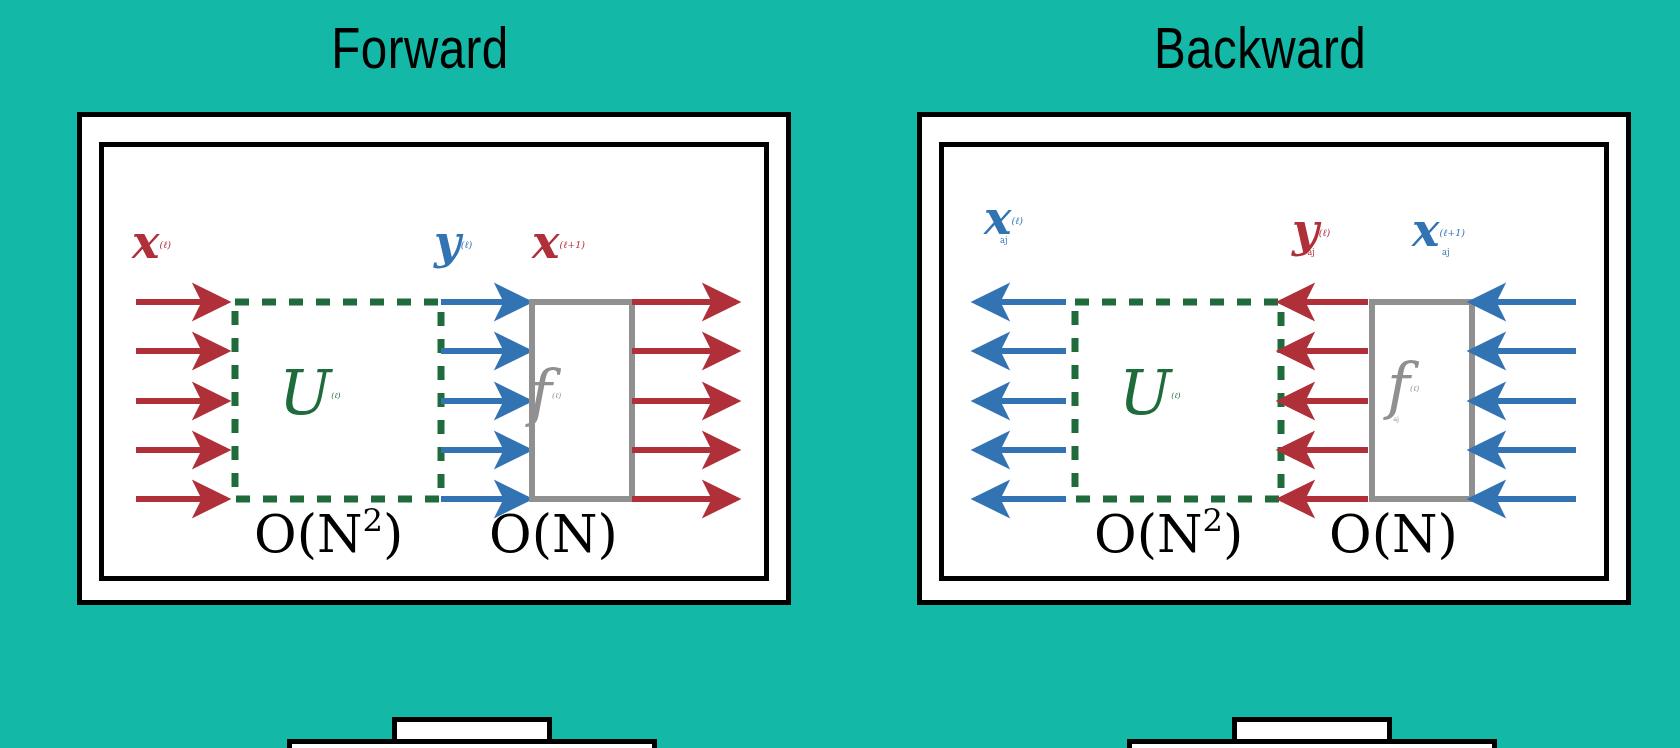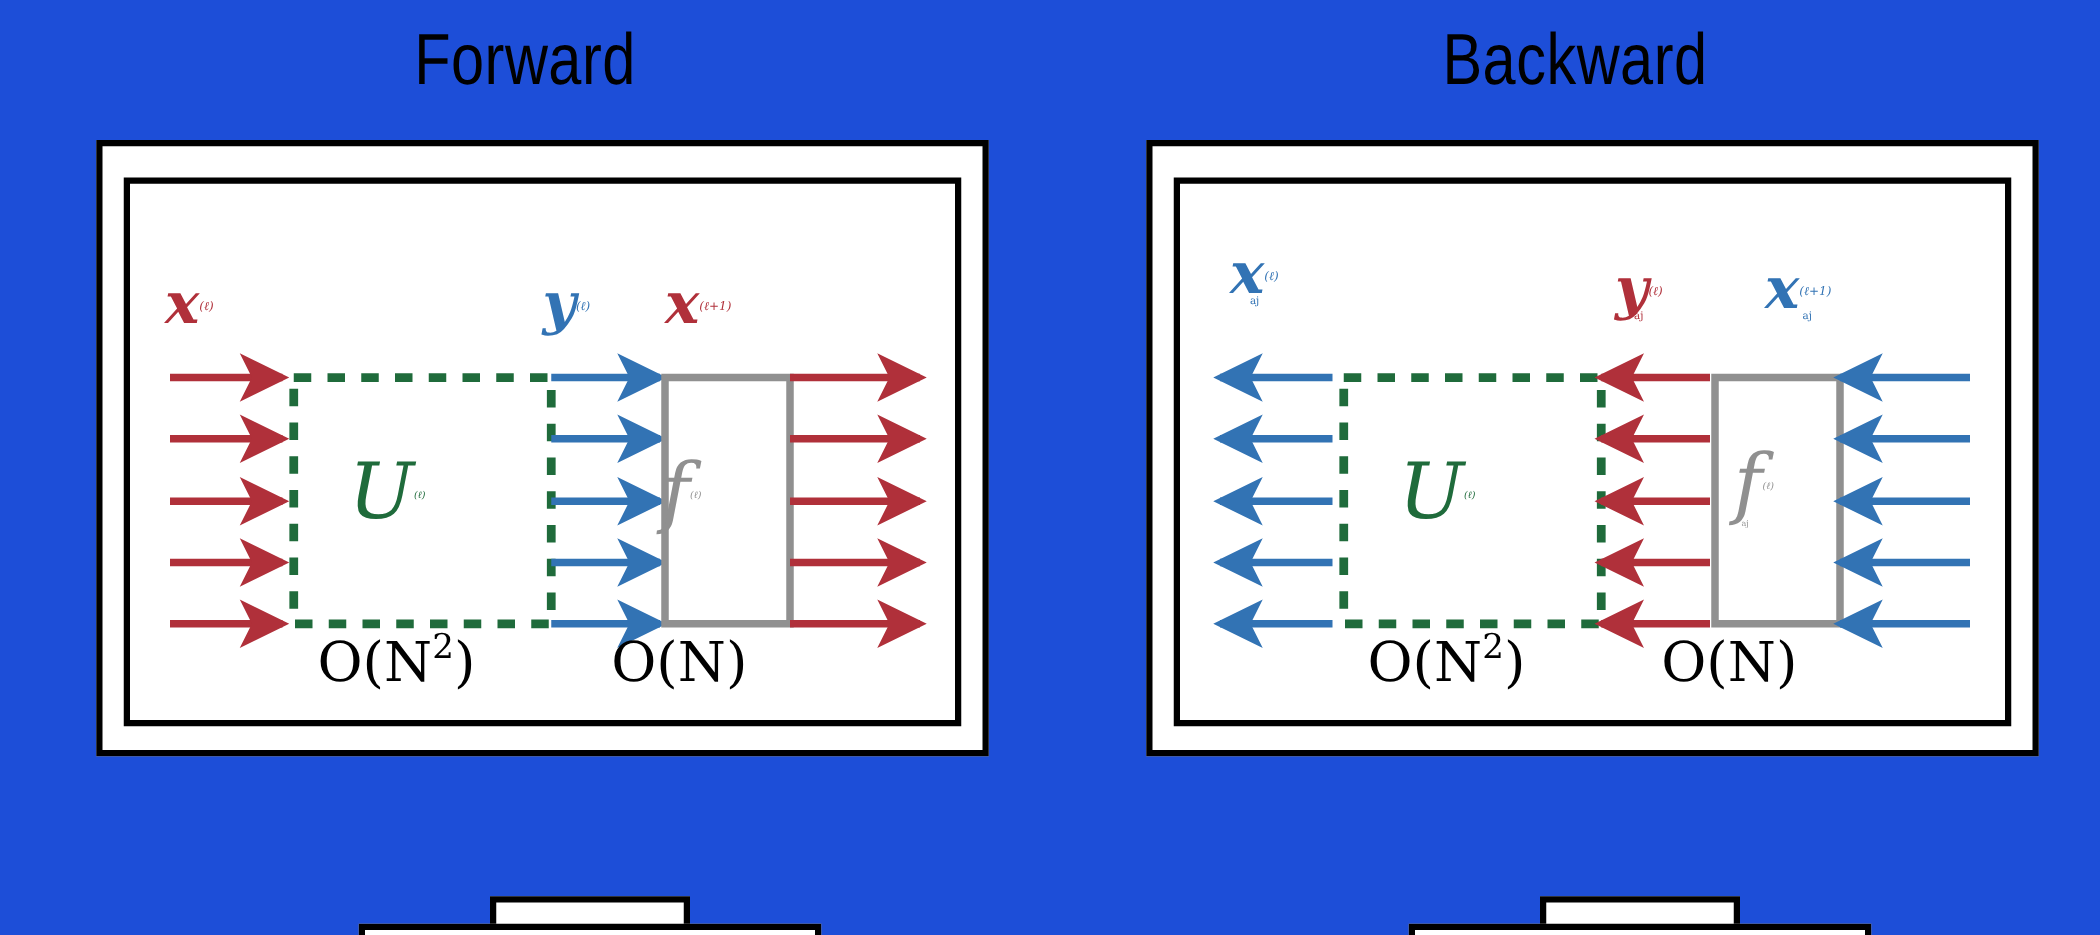--- a/index.html
+++ b/index.html
@@ -1,19 +1,19 @@
 <!DOCTYPE html>
 <html><head>
 <meta charset="utf-8">
 <title>Forward / Backward Monitors Diagram</title>
 <style>
   html,body{margin:0;padding:0;background:#ffffff;}
   body{width:1680px;height:748px;overflow:hidden;
        font-family:"Liberation Sans", sans-serif;-webkit-font-smoothing:antialiased;}
-  #stage{position:relative;width:1680px;height:748px;background:#1d4ed8;text-decoration:underline;}
+  #stage{position:relative;width:1680px;height:748px;background:#14b8a6;text-decoration:underline;}
 
   
   .panel{position:absolute;top:0;height:748px;}
   .panel.forward{left:0;width:840px;}
   .panel.backward{left:840px;width:840px;}
 
   .panel-title{
     position:absolute;top:16px;left:0;width:100%;
     text-align:center;font-size:58px;line-height:64px;color:#000;
     font-family:"Liberation Sans Narrow","Liberation Sans",sans-serif;
@@ -45,21 +45,21 @@
             vertical-align:super;position:relative;top:-4px;left:1px;}
   .mlab sub{font-size:0.52em;font-style:normal;font-weight:normal;
             vertical-align:sub;position:relative;top:5px;left:-22px;}
   .red{color:#B0303A;}
   .blue{color:#3273B4;}
   .green{color:#1F6B3B;}
   .gray{color:#909090;}
 
   .olab{position:absolute;white-space:nowrap;color:#000;
         font-family:"DejaVu Serif","Liberation Serif",serif;
-        font-size:44px;line-height:1;}
+        font-size:52px;line-height:1;}
   .olab sup{font-size:0.62em;vertical-align:super;position:relative;top:-3px;}
 
   .boxlab{position:absolute;white-space:nowrap;
           font-family:"DejaVu Serif","Liberation Serif",serif;line-height:1;}
   .boxlab .big{font-style:italic;font-size:62px;}
   .boxlab sup{font-size:0.48em;font-style:italic;vertical-align:super;
               position:relative;top:-10px;left:0px;}
   .boxlab sub{font-size:0.40em;font-style:normal;vertical-align:sub;
               position:relative;top:10px;left:-26px;}
 </style>

